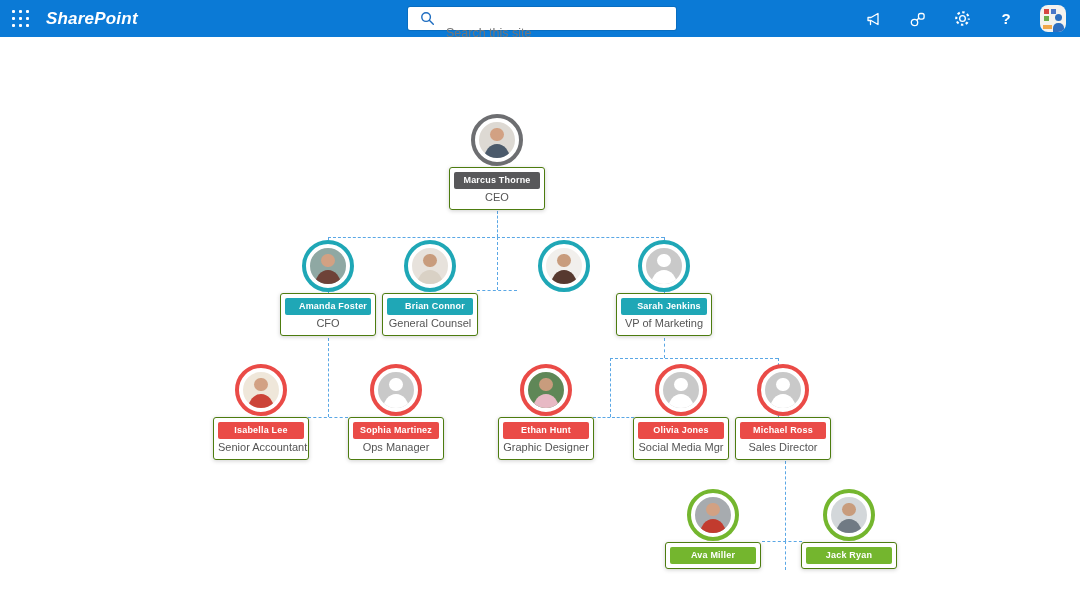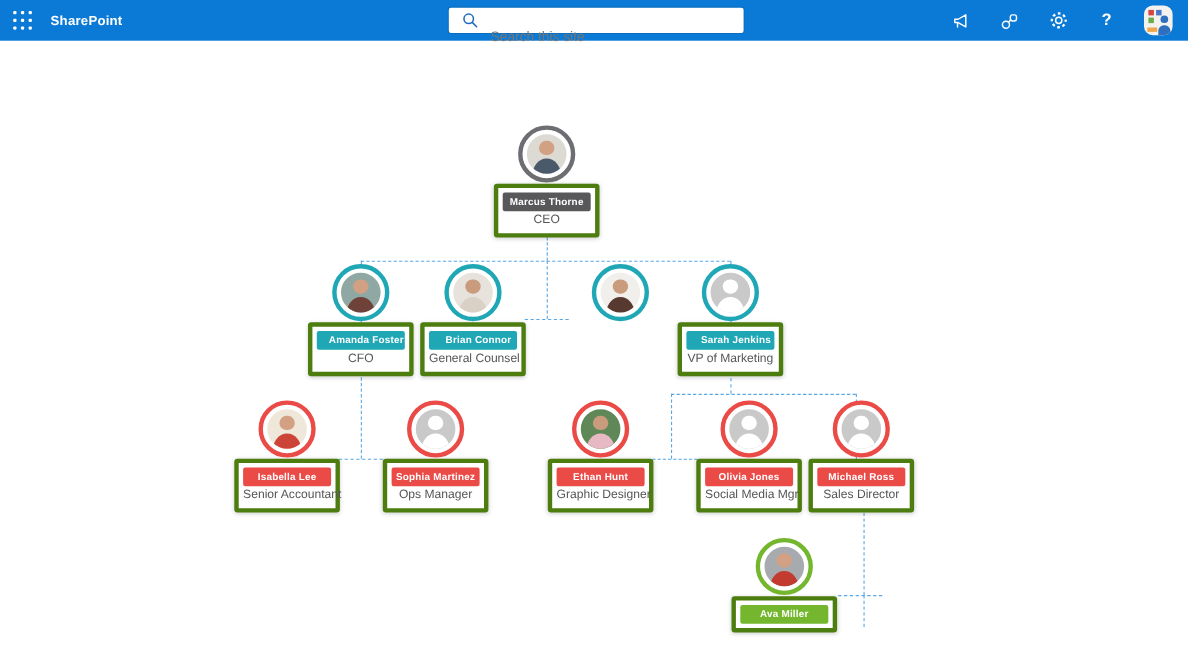--- a/index.html
+++ b/index.html
@@ -5,21 +5,21 @@
   html,body{margin:0;padding:0;background:#fff;}
   .screen{position:relative;width:1080px;height:607px;overflow:hidden;background:#fff;
           font-family:"Liberation Sans",sans-serif;-webkit-font-smoothing:antialiased;}
 
   
   .suite-bar{position:absolute;left:0;top:0;width:1080px;height:37px;background:#0b7ad6;
              display:flex;align-items:center;}
   .waffle{width:18px;height:18px;margin-left:12px;display:grid;grid-template-columns:repeat(3,1fr);
           grid-gap:3px;cursor:pointer;}
   .waffle span{width:3px;height:3px;background:#fff;border-radius:1px;}
-  .brand{color:#fff;font-size:12px;font-weight:bold;margin-left:16px;letter-spacing:.2px;}
+  .brand{color:#fff;font-size:17px;font-weight:bold;margin-left:16px;letter-spacing:.2px;font-style:italic;}
   .search-box{position:absolute;left:408px;top:7px;width:268px;height:23px;background:#fff;
               border-radius:2px;display:flex;align-items:center;box-shadow:0 0 0 1px rgba(0,0,0,.1);}
   .search-box svg{margin-left:12px;}
   .search-input{border:none;outline:none;background:transparent;font-size:12.5px;color:#3b3a39;
                 margin-left:9px;width:210px;font-family:"Liberation Sans",sans-serif;margin-top:29px;}
   .suite-icons{position:absolute;right:0;top:0;height:37px;display:flex;align-items:center;gap:24px;
                padding-right:14px;}
   .suite-icon{width:20px;height:20px;display:flex;align-items:center;justify-content:center;cursor:pointer;}
   .help-glyph{color:#fff;font-size:15px;font-weight:bold;}
   .account-tile{position:relative;width:26px;height:27px;border-radius:8px;background:#f4f2ee;
@@ -71,21 +71,21 @@
   
   .p0 {background:#ddd9d3;} .p0::before{background:#d2a183;} .p0::after{background:#4b5a6b;}
   .p1 {background:#8fa8a3;} .p1::before{background:#d2a183;} .p1::after{background:#6e4238;}
   .p2 {background:#e7e2dc;} .p2::before{background:#c89c7d;} .p2::after{background:#d9d1c5;}
   .p3 {background:#f1efec;} .p3::before{background:#c89c7d;} .p3::after{background:#57392f;}
   .p5 {background:#efe7da;} .p5::before{background:#d2a183;} .p5::after{background:#cc4438;}
   .p7 {background:#5f8757;} .p7::before{background:#c89c7d;} .p7::after{background:#e7b9c4;}
   .p10{background:#a7abaf;} .p10::before{background:#d2a183;} .p10::after{background:#c23b2e;}
   .p11{background:#d3d7da;} .p11::before{background:#c89c7d;} .p11::after{background:#707a84;}
 
-  .card{margin-top:1px;width:96px;box-sizing:border-box;background:#fff;border:4px solid #4d7c0f;
+  .card{margin-top:1px;width:96px;box-sizing:border-box;background:#fff;border:1px solid #4d7c0f;
         border-radius:3px;box-shadow:0 1px 4px rgba(0,0,0,.18);padding:4px;}
   .name-bar{height:17px;line-height:17px;text-align:center;color:#fff;font-size:9px;font-weight:bold;
             border-radius:2px;letter-spacing:.2px;white-space:nowrap;overflow:hidden;}
   .node.gray  .name-bar{background:#58585a;}
   .node.teal  .name-bar{background:#1fa7b6;padding-left:10px;}
   .node.red   .name-bar{background:#ea4b47;}
   .node.green .name-bar{background:#74b62e;}
   .title-row{height:16px;line-height:17px;text-align:center;color:#555;font-size:11px;white-space:nowrap;}
 </style>
 </head>
@@ -345,15 +345,24 @@
     <div class="node green no-title" style="left:665px;top:413px;">
       <div class="avatar">
           <div class="photo p10"></div>
         </div>
       <div class="card">
         <div class="name-bar">Ava Miller</div>
 
       </div>
     </div>
 
+    <div class="node green no-title" style="left:801px;top:413px;">
+      <div class="avatar">
+          <div class="photo p11"></div>
+        </div>
+      <div class="card">
+        <div class="name-bar">Jack Ryan</div>
+
+      </div>
+    </div>
 
   </div>
 </div>
 
 </body></html>

